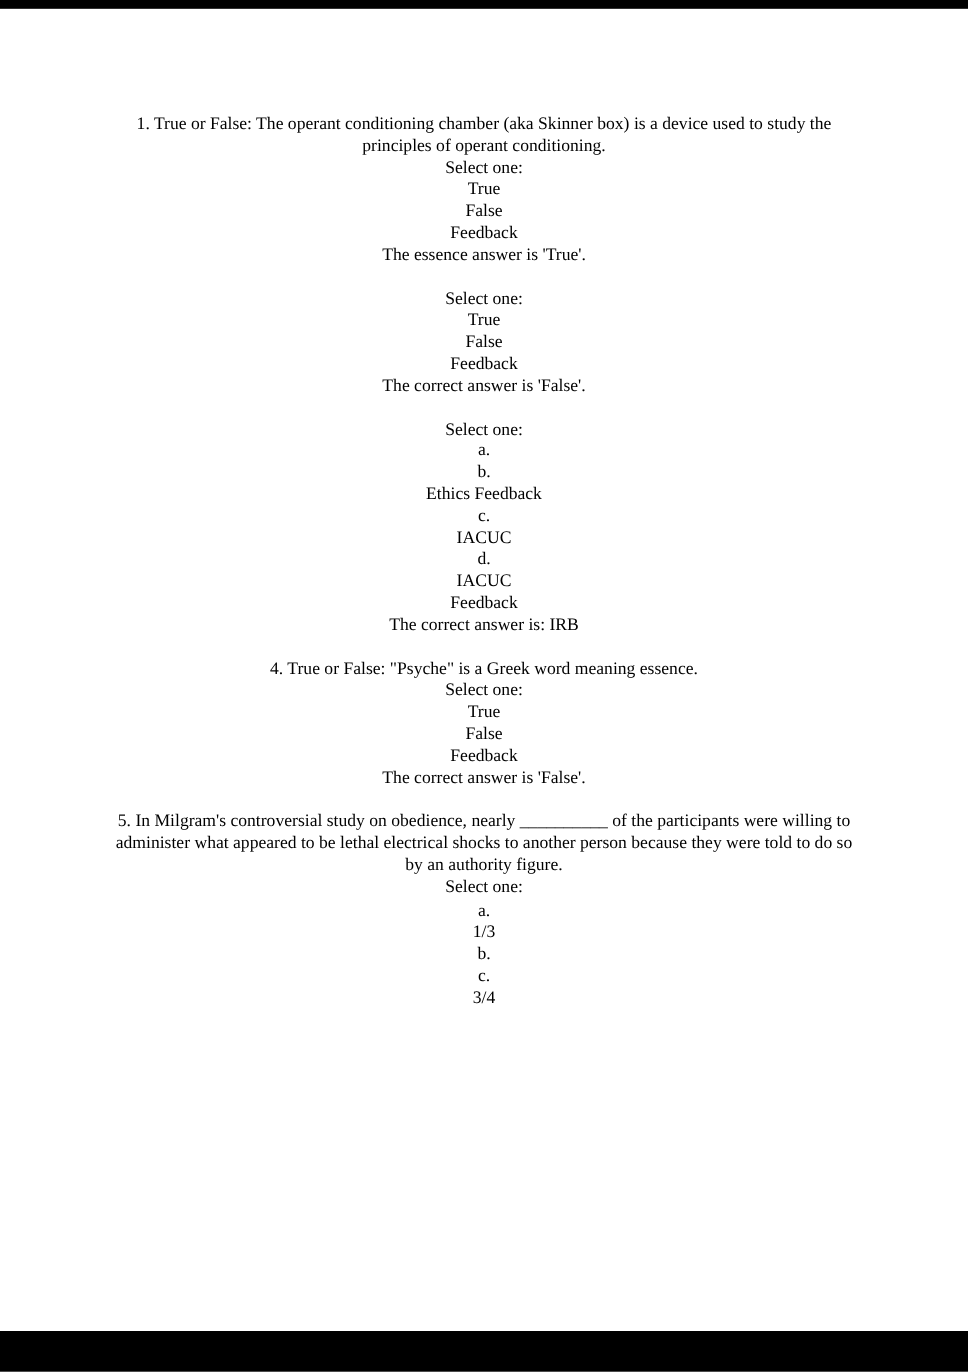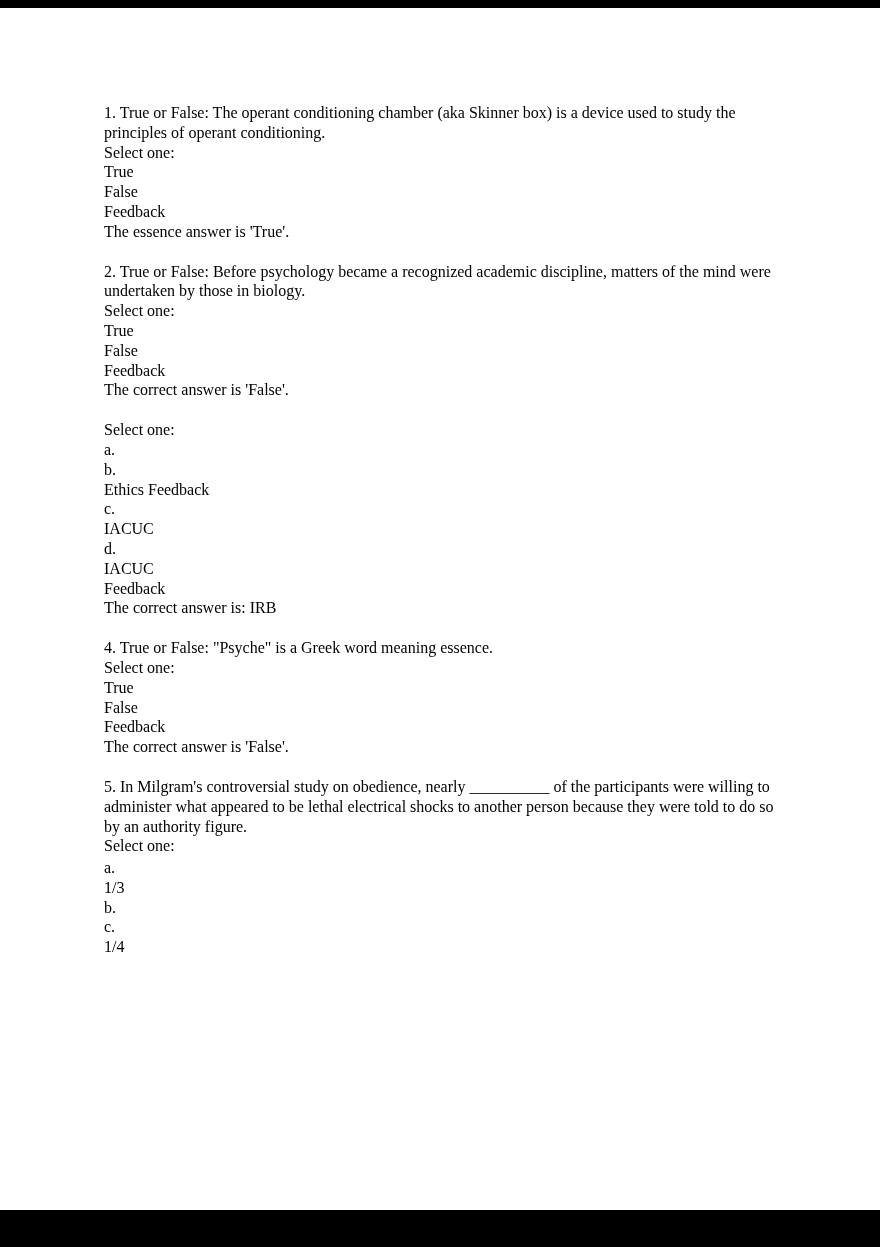--- a/index.html
+++ b/index.html
@@ -29,40 +29,40 @@
     top: 103px;
     width: 672px;
     font-size: 16px;
     line-height: 19.8px;
   }
   .question {
     margin: 0 0 20px 0;
   }
   .line {
     white-space: normal;
+    text-align: center;
   }
 </style>
 </head>
 <body>
 
 <div class="edge-bar top"></div>
 
 <div class="content">
 
   <div class="question">
     <div class="line">1. True or False: The operant conditioning chamber (aka Skinner box) is a device used to study the principles of operant conditioning.</div>
     <div class="line">Select one:</div>
     <div class="line">True</div>
     <div class="line">False</div>
     <div class="line">Feedback</div>
     <div class="line">The essence answer is 'True'.</div>
   </div>
 
   <div class="question">
-    <div class="line">2. True or False: Before psychology became a recognized academic discipline, matters of the mind were undertaken by those in biology.</div>
     <div class="line">Select one:</div>
     <div class="line">True</div>
     <div class="line">False</div>
     <div class="line">Feedback</div>
     <div class="line">The correct answer is 'False'.</div>
   </div>
 
   <div class="question">
     <div class="line">Select one:</div>
     <div class="line">a.</div>
@@ -85,18 +85,18 @@
     <div class="line">The correct answer is 'False'.</div>
   </div>
 
   <div class="question">
     <div class="line">5. In Milgram's controversial study on obedience, nearly __________ of the participants were willing to administer what appeared to be lethal electrical shocks to another person because they were told to do so by an authority figure.</div>
     <div class="line" style="margin-bottom:2px;">Select one:</div>
     <div class="line">a.</div>
     <div class="line">1/3</div>
     <div class="line">b.</div>
     <div class="line">c.</div>
-    <div class="line">1/4</div>
+    <div class="line">3/4</div>
   </div>
 
 </div>
 
 <div class="edge-bar bottom"></div>
 
 </body></html>

